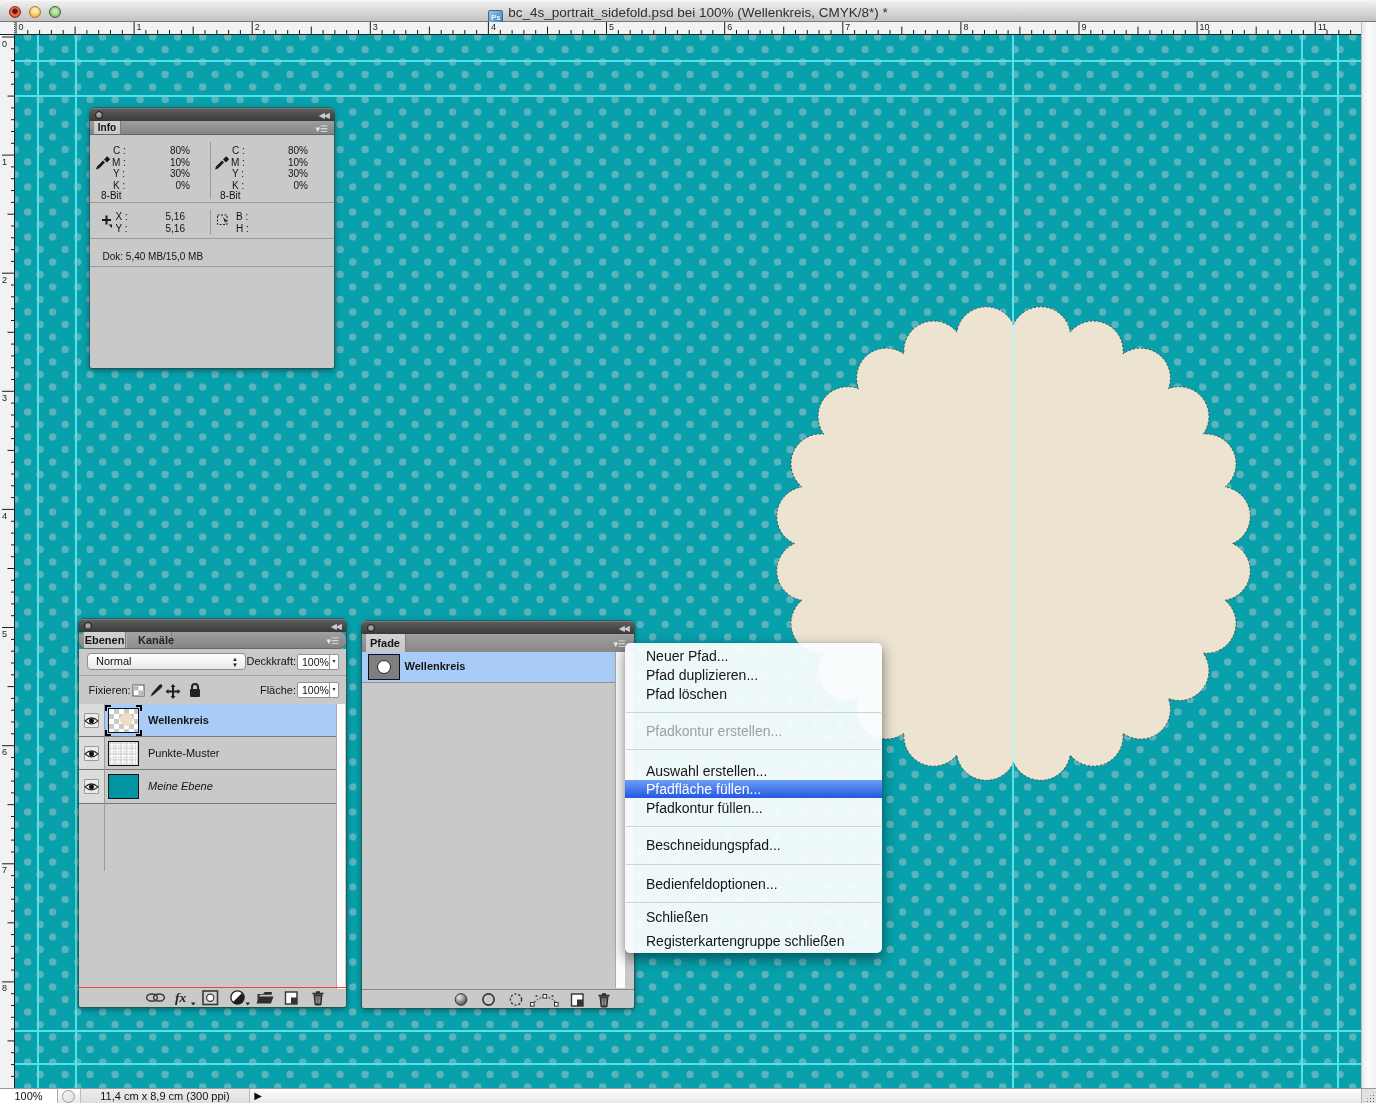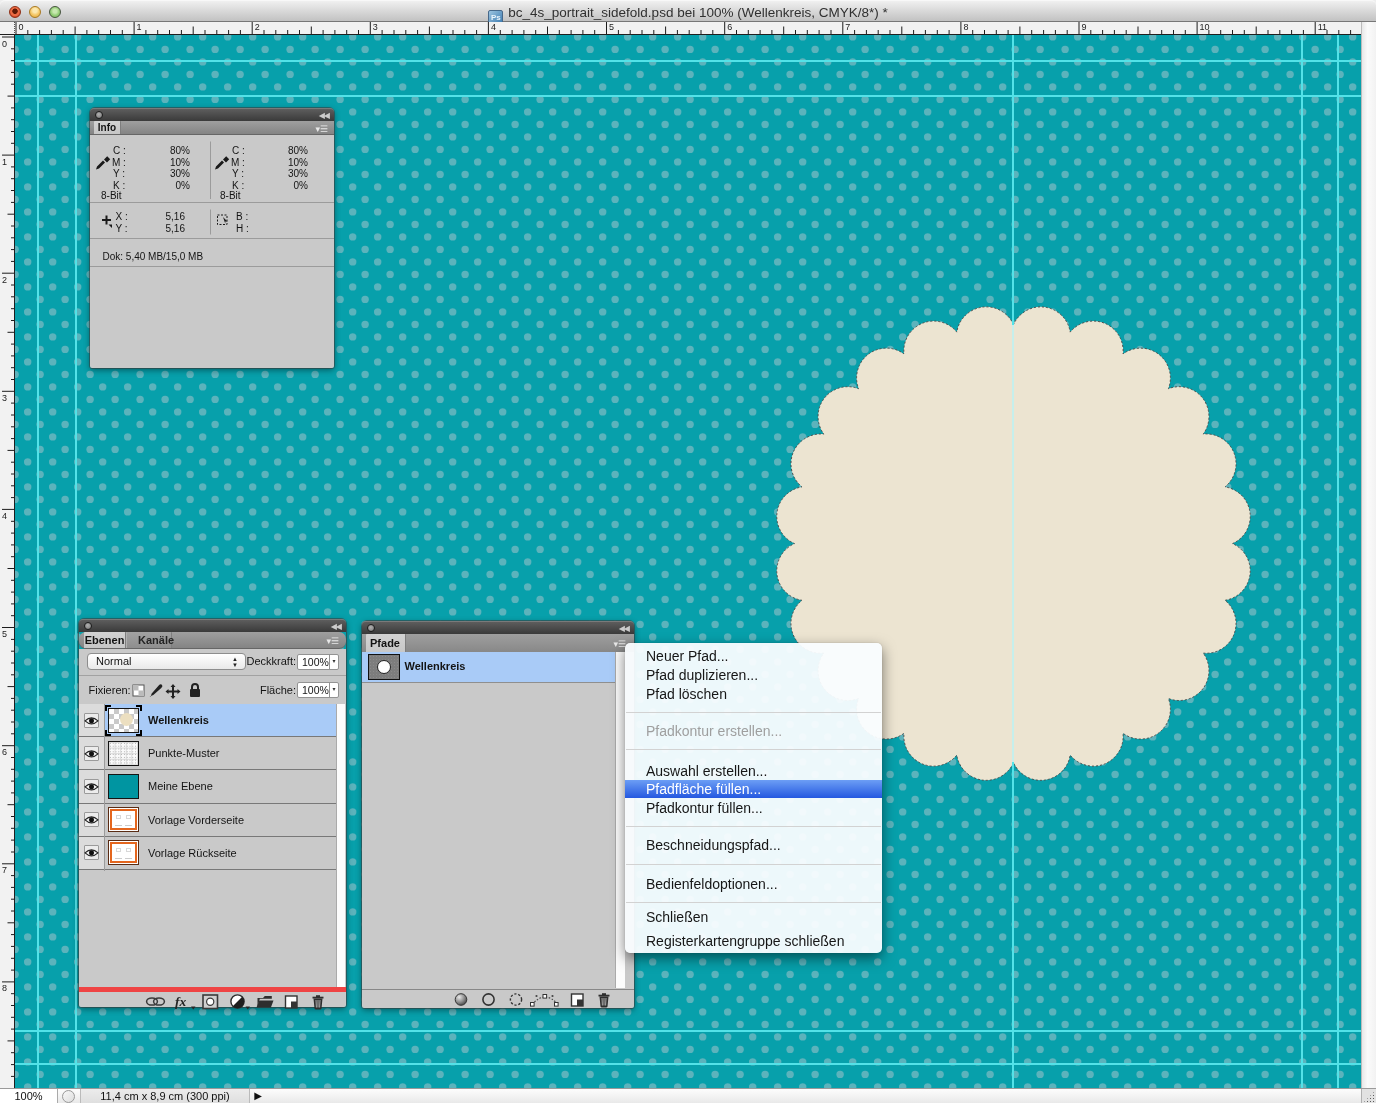--- a/index.html
+++ b/index.html
@@ -429,52 +429,26 @@
             </svg>
           </div><div class="lthumb" id="th2" style="background:#fafafa;">
             <span style="position:absolute;left:0;top:0;width:100%;height:100%;background-image:radial-gradient(circle,#ababab 26%,transparent 30%),linear-gradient(#d8d8d8 1px,transparent 1px),linear-gradient(90deg,#d8d8d8 1px,transparent 1px);background-size:2.8px 2.8px,5.6px 5.6px,5.6px 5.6px;"></span>
           </div><span style="margin-left:69px;">Punkte-Muster</span></div>
       <div class="lrow" style="top:66.4px;"><div class="eyec">
             <span class="eyewell"></span>
             <svg width="15" height="10" style="position:absolute;left:4.5px;top:11.5px;">
               <path d="M1 4.8 Q7.5 -1.2 14 4.8 Q7.5 10.8 1 4.8 Z" fill="#f0f0f0" stroke="#222" stroke-width="1.1"></path>
               <circle cx="7.5" cy="4.8" r="2.5" fill="#111"></circle>
             </svg>
-          </div><div class="lthumb" id="th3" style="background:#0095a1;"></div><span style="margin-left:69px;">Meine Ebene</span></div>
-      <div class="lrow" style="top:99.6px;"><div class="eyec">
-            <span class="eyewell"></span>
-            <svg width="15" height="10" style="position:absolute;left:4.5px;top:11.5px;">
-              <path d="M1 4.8 Q7.5 -1.2 14 4.8 Q7.5 10.8 1 4.8 Z" fill="#f0f0f0" stroke="#222" stroke-width="1.1"></path>
-              <circle cx="7.5" cy="4.8" r="2.5" fill="#111"></circle>
-            </svg>
-          </div><div class="lthumb" id="th4" style="background:#fff;border:1px solid #5a2c14;">
-            <span style="position:absolute;left:1px;top:1px;right:1px;bottom:1px;border:2px solid #e4661e;"></span>
-            <span style="position:absolute;left:7px;top:7px;width:5px;height:4px;border:1px solid #d8d8d8;"></span>
-            <span style="position:absolute;right:7px;top:7px;width:5px;height:4px;border:1px solid #d8d8d8;"></span>
-            <span style="position:absolute;left:6px;bottom:5px;width:7px;height:1px;background:#ccc;"></span>
-            <span style="position:absolute;right:6px;bottom:5px;width:7px;height:1px;background:#ccc;"></span>
-          </div><span style="margin-left:69px;">Vorlage Vorderseite</span></div>
-      <div class="lrow" style="top:132.8px;"><div class="eyec">
-            <span class="eyewell"></span>
-            <svg width="15" height="10" style="position:absolute;left:4.5px;top:11.5px;">
-              <path d="M1 4.8 Q7.5 -1.2 14 4.8 Q7.5 10.8 1 4.8 Z" fill="#f0f0f0" stroke="#222" stroke-width="1.1"></path>
-              <circle cx="7.5" cy="4.8" r="2.5" fill="#111"></circle>
-            </svg>
-          </div><div class="lthumb" id="th5" style="background:#fff;border:1px solid #5a2c14;">
-            <span style="position:absolute;left:1px;top:1px;right:1px;bottom:1px;border:2px solid #e4661e;"></span>
-            <span style="position:absolute;left:7px;top:7px;width:5px;height:4px;border:1px solid #d8d8d8;"></span>
-            <span style="position:absolute;right:7px;top:7px;width:5px;height:4px;border:1px solid #d8d8d8;"></span>
-            <span style="position:absolute;left:6px;bottom:5px;width:7px;height:1px;background:#ccc;"></span>
-            <span style="position:absolute;right:6px;bottom:5px;width:7px;height:1px;background:#ccc;"></span>
-          </div><span style="margin-left:69px;">Vorlage Rückseite</span></div>
+          </div><div class="lthumb" id="th3" style="background:#0095a1;"></div><span style="margin-left:69px;font-style:italic;">Meine Ebene</span></div>
     </div>
 
     <div style="position:absolute;left:24.5px;top:55px;width:1px;height:167px;background:#9b9b9b;"></div>
     <div style="position:absolute;left:257px;top:55px;width:9px;height:285px;background:#fcfcfc;border-left:1px solid #aaa;"></div>
-    <div style="position:absolute;left:0;top:337.5px;width:267px;height:20.5px;border-top:5px solid #ef4444;text-align:center;">
+    <div style="position:absolute;left:0;top:337.5px;width:267px;height:20.5px;border-top:1px solid #ef4444;text-align:center;">
         <svg width="267" height="20" style="position:absolute;left:0;top:0;">
 <g fill="none" stroke="#3a3a3a" stroke-width="1.5">
 <ellipse cx="73" cy="9.5" rx="5.4" ry="3.6"></ellipse>
             <ellipse cx="80" cy="9.5" rx="5.4" ry="3.6"></ellipse>
 </g>
 <text x="96" y="14" font-style="italic" font-weight="bold" font-size="13.5" fill="#252525" font-family="Liberation Serif,serif">fx</text>
 <path d="M112 14.5 h4.5 l-2.25 3 z" fill="#252525"></path>
 <rect x="124" y="3" width="14.5" height="13.5" fill="#d0d0d0" stroke="#3a3a3a" stroke-width="1.6"></rect>
           <circle cx="131.2" cy="9.7" r="3.6" fill="#fff" stroke="#3a3a3a" stroke-width="1.2"></circle>
 <circle cx="158.5" cy="9.5" r="6.6" fill="#fff" stroke="#2c2c2c" stroke-width="1.4"></circle>

